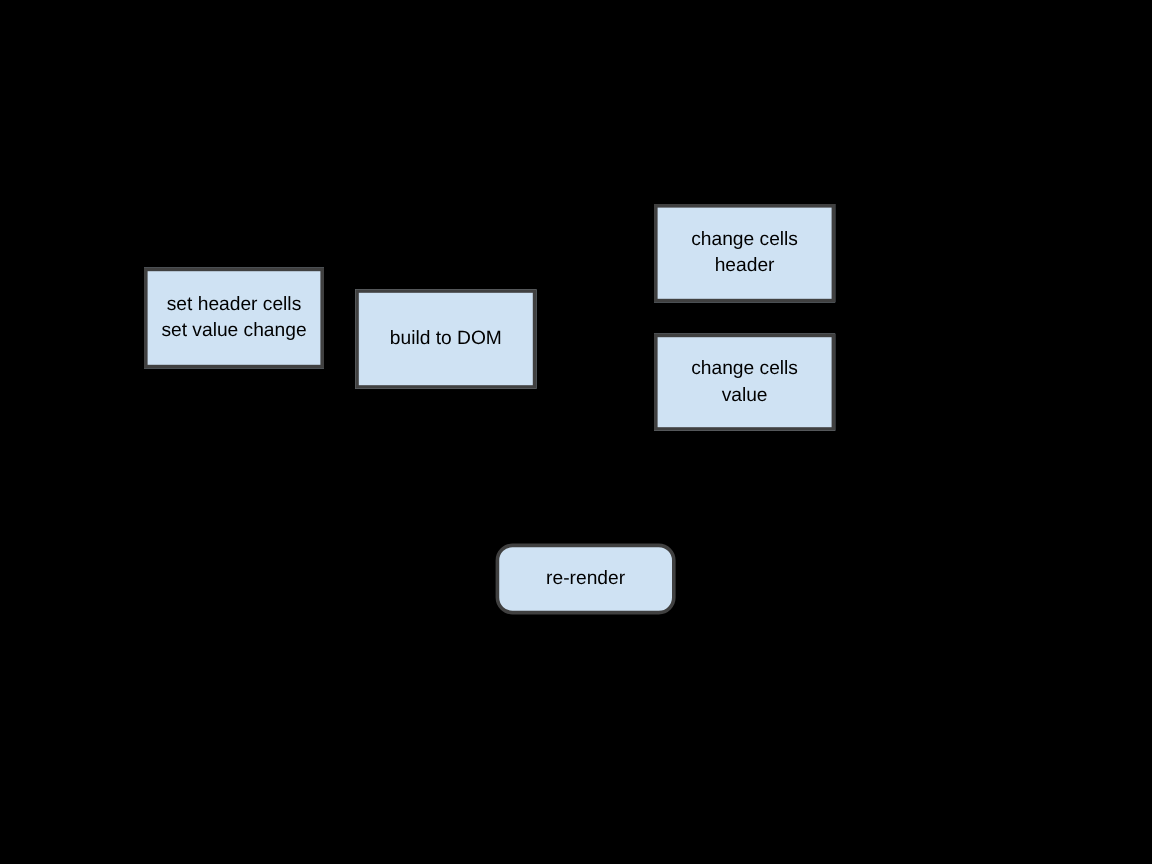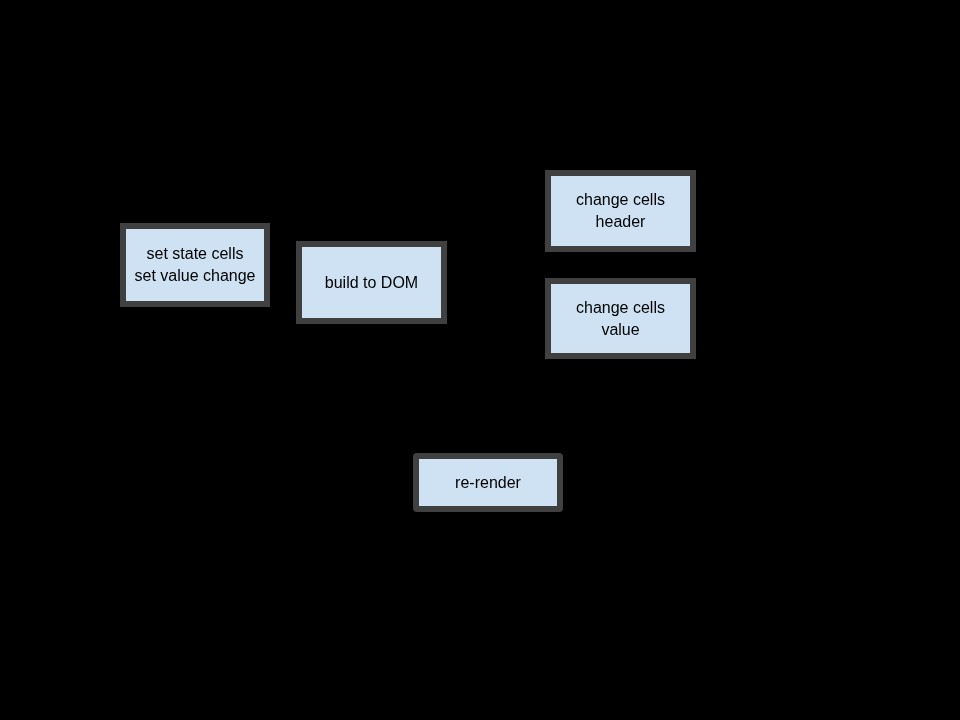--- a/index.html
+++ b/index.html
@@ -15,50 +15,50 @@
   }
   .stage {
     position: relative;
     width: 960px;
     height: 720px;
     background: #000000;
   }
   .node {
     position: absolute;
     background: #cfe2f3;
-    border: 6px solid #404040;
+    border: 3px solid #404040;
     box-sizing: border-box;
     display: flex;
     flex-direction: column;
     align-items: center;
     justify-content: center;
     text-align: right;
     color: #000000;
     font-size: 16px;
     line-height: 22px;
   }
   .node--rounded {
-    border-radius: 4px;
+    border-radius: 14px;
   }
   .node .line {
     white-space: nowrap;
   }
   #node-set-cells          { left: 120px; top: 223px; width: 150px; height: 84px; }
   #node-build-to-dom       { left: 296px; top: 224px; width: 151px; height: 83px; margin-top: 17px; }
   #node-change-cells-value { left: 545px; top: 170px; width: 151px; height: 82px; }
   #node-change-cells-state { left: 545px; top: 278px; width: 151px; height: 81px; }
   #node-re-render          { left: 413px; top: 453px; width: 150px; height: 59px; }
 </style>
 </head>
 <body>
 
 <div class="stage">
 
   <div class="node" id="node-set-cells">
-    <div class="line">set state cells</div>
+    <div class="line">set header cells</div>
     <div class="line">set value change</div>
   </div>
 
   <div class="node" id="node-build-to-dom">
     <div class="line">build to DOM</div>
   </div>
 
   <div class="node" id="node-change-cells-value">
     <div class="line">change cells</div>
     <div class="line">header</div>

